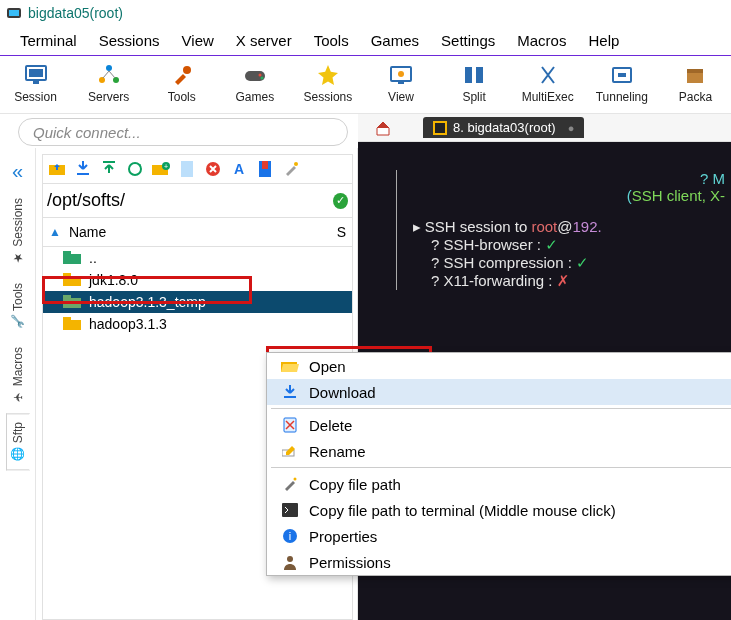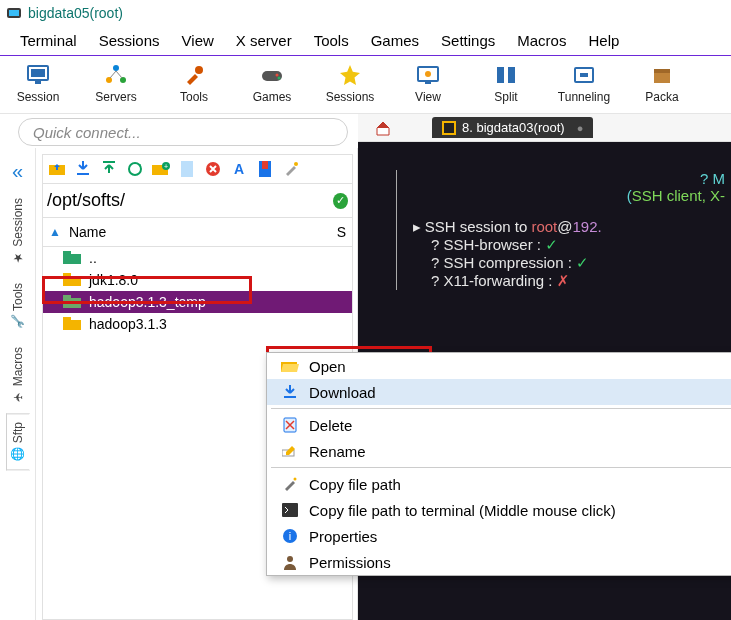--- a/index.html
+++ b/index.html
@@ -24,24 +24,24 @@
 .file-toolbar { display: flex; gap: 6px; align-items: center; padding: 4px 4px; border: 1px solid #e0e0e0; }
 .ftb { width: 20px; height: 20px; display: flex; align-items: center; justify-content: center; }
 .path-row { display: flex; align-items: center; gap: 6px; padding: 6px 4px; border: 1px solid #e0e0e0; border-top: none; }
 .path-row input { border: none; outline: none; width: 100%; font-size: 18px; }
 .green-check { width: 16px; height: 16px; background: #2aa33a; border-radius: 50%; color: #fff; display: flex; align-items: center; justify-content: center; font-size: 11px; }
 .listhead { display: flex; align-items: center; padding: 6px 6px; border: 1px solid #e0e0e0; border-top: none; font-size: 14px; }
 .listhead .arrow { color: #1e7fd6; margin-right: 8px; font-size: 12px; }
 .filepane { border: 1px solid #e0e0e0; border-top: none; flex: 1; overflow: auto; }
 .frow { display: flex; align-items: center; padding: 2px 6px 2px 20px; height: 22px; font-size: 14px; gap: 8px; }
 .frow .foldericon { width: 18px; height: 14px; display: inline-block; }
-.frow.sel { background: #701a75; color: #fff; }
+.frow.sel { background: #0c4a6e; color: #fff; }
 .redbox-frame { position: absolute; border: 3px solid #d31414; pointer-events: none; }
 .rightarea { flex: 1; display: flex; flex-direction: column; }
-.tabbar { height: 28px; display: flex; align-items: center; background: #f6f6f6; border-bottom: 1px solid #e0e0e0; padding-left: 8px; gap: 32px; }
+.tabbar { height: 28px; display: flex; align-items: center; background: #f6f6f6; border-bottom: 1px solid #e0e0e0; padding-left: 8px; gap: 23px; }
 .tab { display: flex; align-items: center; gap: 6px; padding: 2px 8px; font-size: 13px; }
 .tab.home { }
 .tab .dotclose { margin-left: 6px; color: #888; font-size: 11px; }
 .terminal { flex: 1; background: #15131c; color: #e6e6e6; font-family: Consolas, monospace; font-size: 15px; padding: 28px 0 0 38px; position: relative; overflow: hidden; }
 .term-inner { border-left: 1px solid #aaa; padding-left: 16px; }
 .t-green { color: #7fd95a; }
 .t-cyan { color: #5fd3d3; }
 .t-red { color: #e06b6b; }
 .t-purple { color: #c58bd6; }
 .t-check { color: #3bd06a; }
@@ -143,20 +143,28 @@
         <svg width="24" height="24">
           <rect x="3" y="4" width="7" height="16" fill="#2b6cb0"></rect>
           <rect x="14" y="4" width="7" height="16" fill="#2b6cb0"></rect>
         </svg>
       </span>
       <span class="tlabel">Split</span>
     </div>
   <div class="tool-btn">
       <span class="ticon">
         <svg width="24" height="24">
+          <path d="M6 4l6 8-6 8M18 4l-6 8 6 8" stroke="#2b6cb0" stroke-width="2" fill="none"></path>
+        </svg>
+      </span>
+      <span class="tlabel">MultiExec</span>
+    </div>
+  <div class="tool-btn">
+      <span class="ticon">
+        <svg width="24" height="24">
           <rect x="3" y="5" width="18" height="14" rx="1" fill="none" stroke="#2b6cb0" stroke-width="2"></rect>
           <rect x="8" y="10" width="8" height="4" fill="#2b6cb0"></rect>
         </svg>
       </span>
       <span class="tlabel">Tunneling</span>
     </div>
   <div class="tool-btn">
       <span class="ticon">
         <svg width="24" height="24">
           <rect x="4" y="6" width="16" height="14" fill="#c0843a"></rect>

